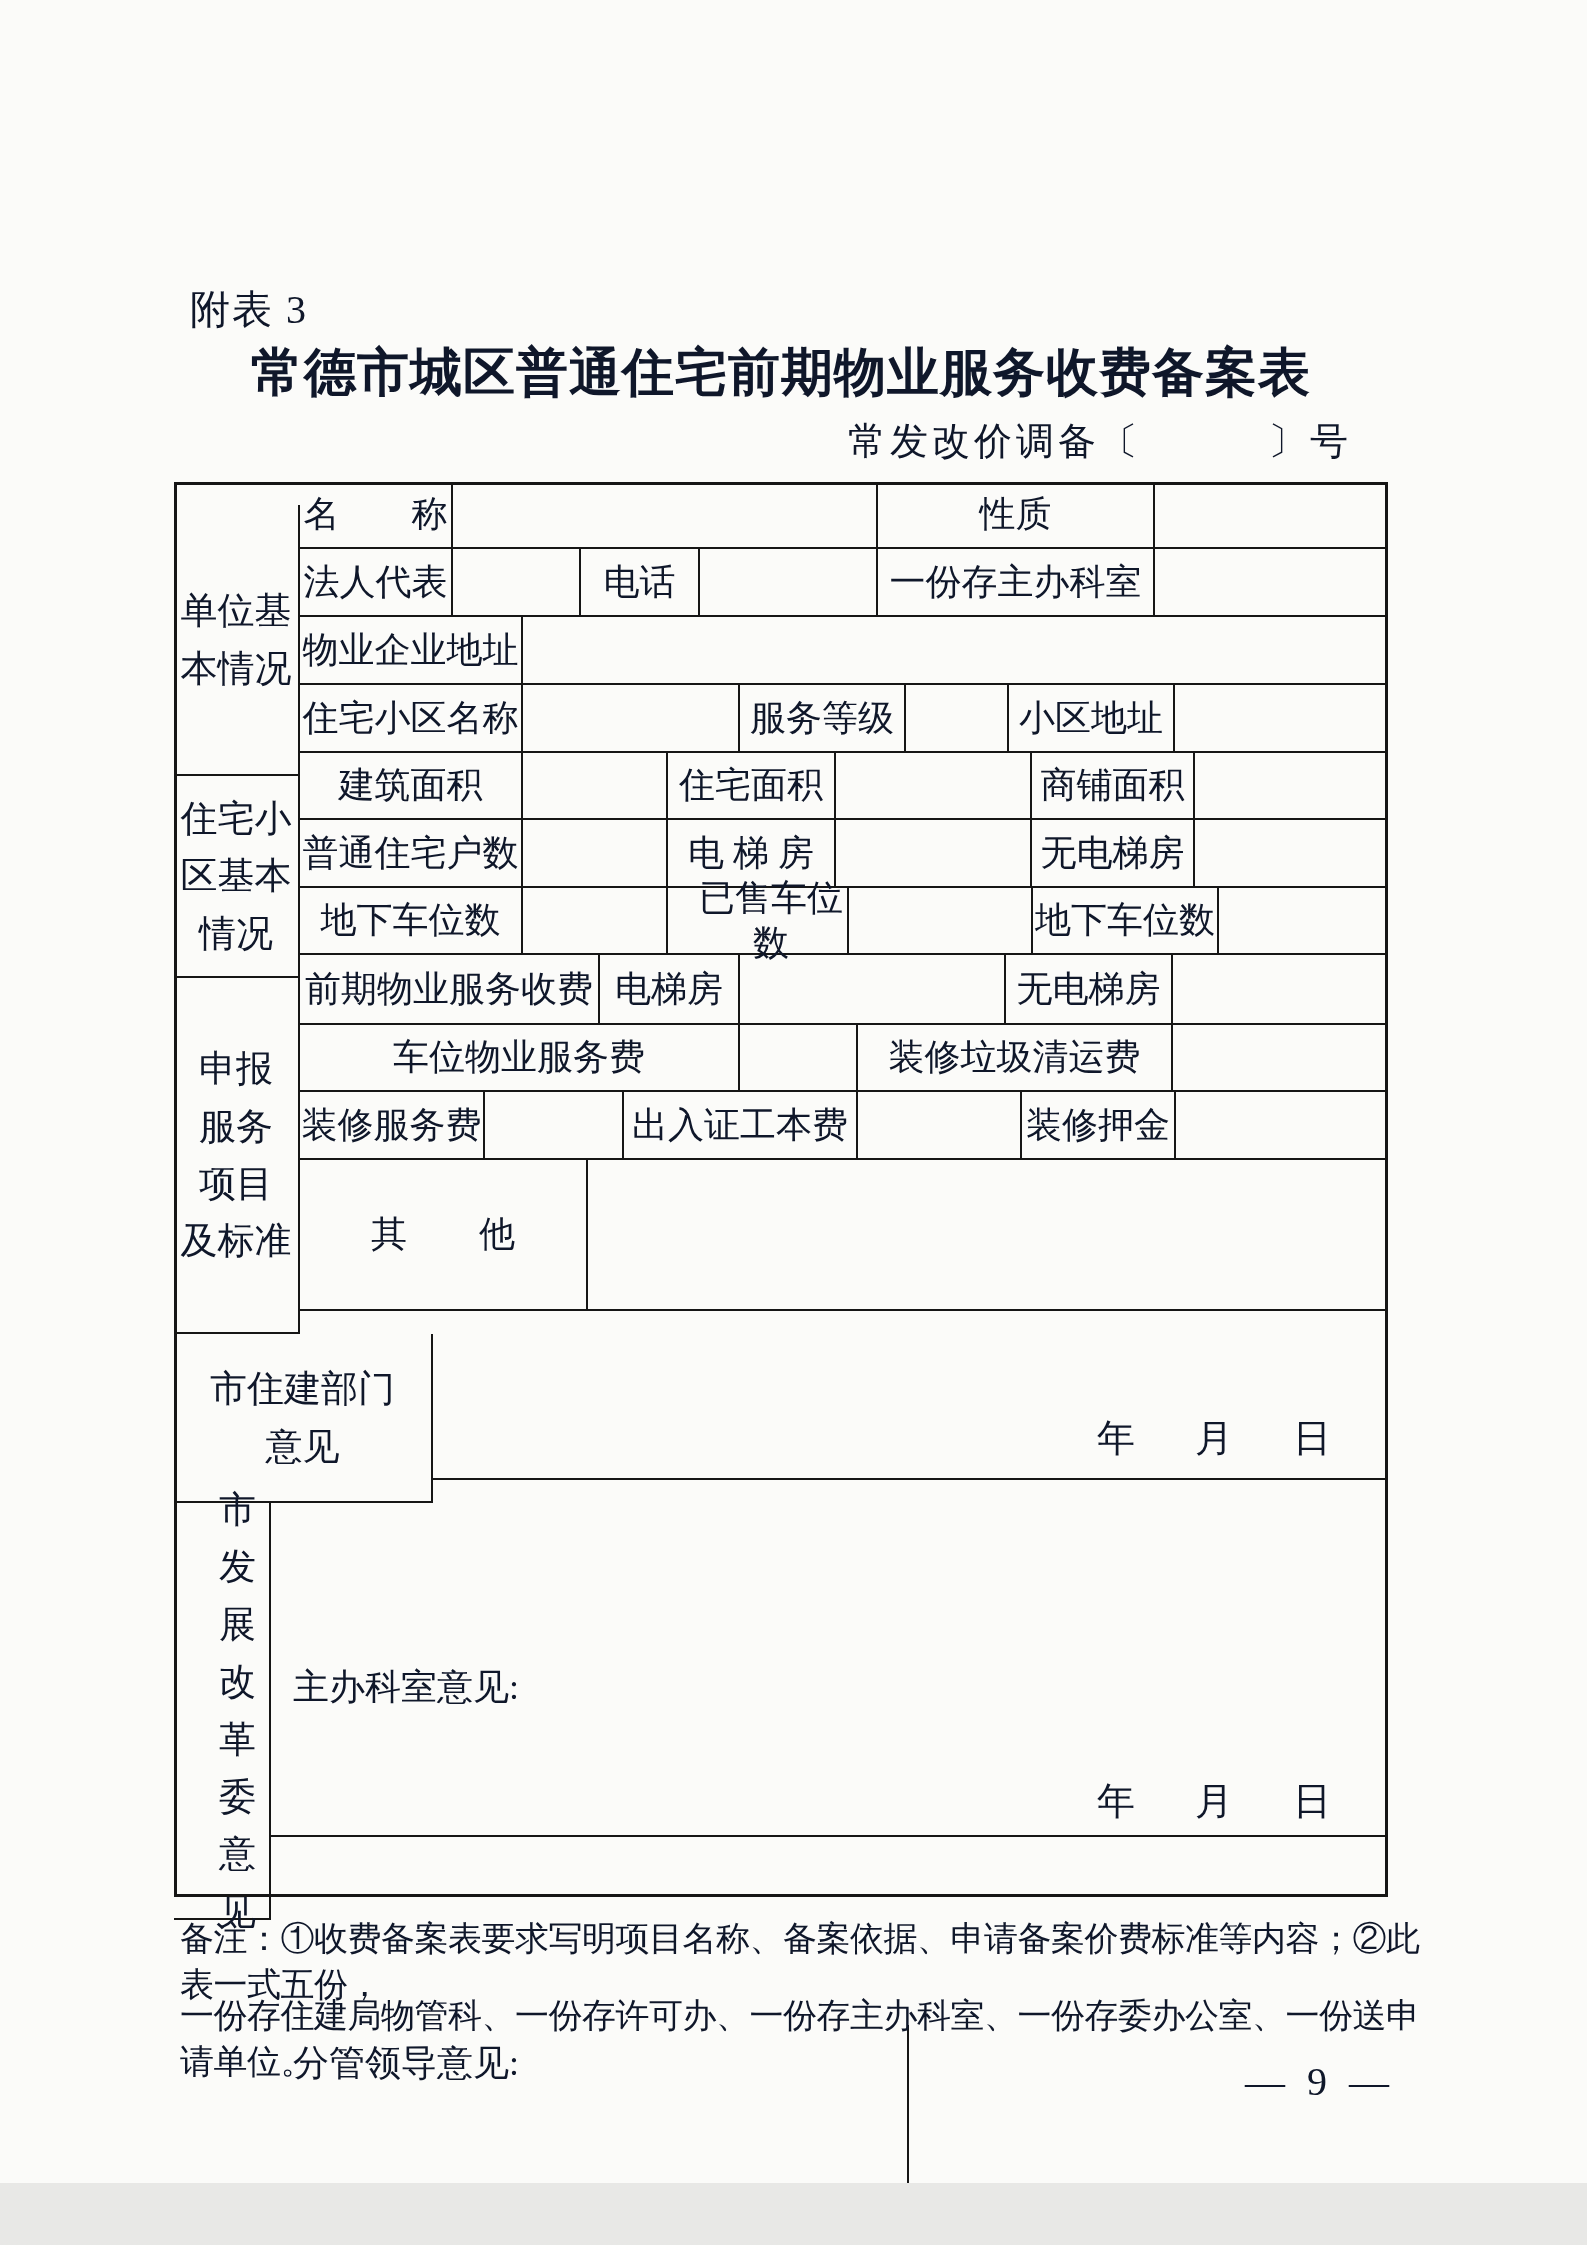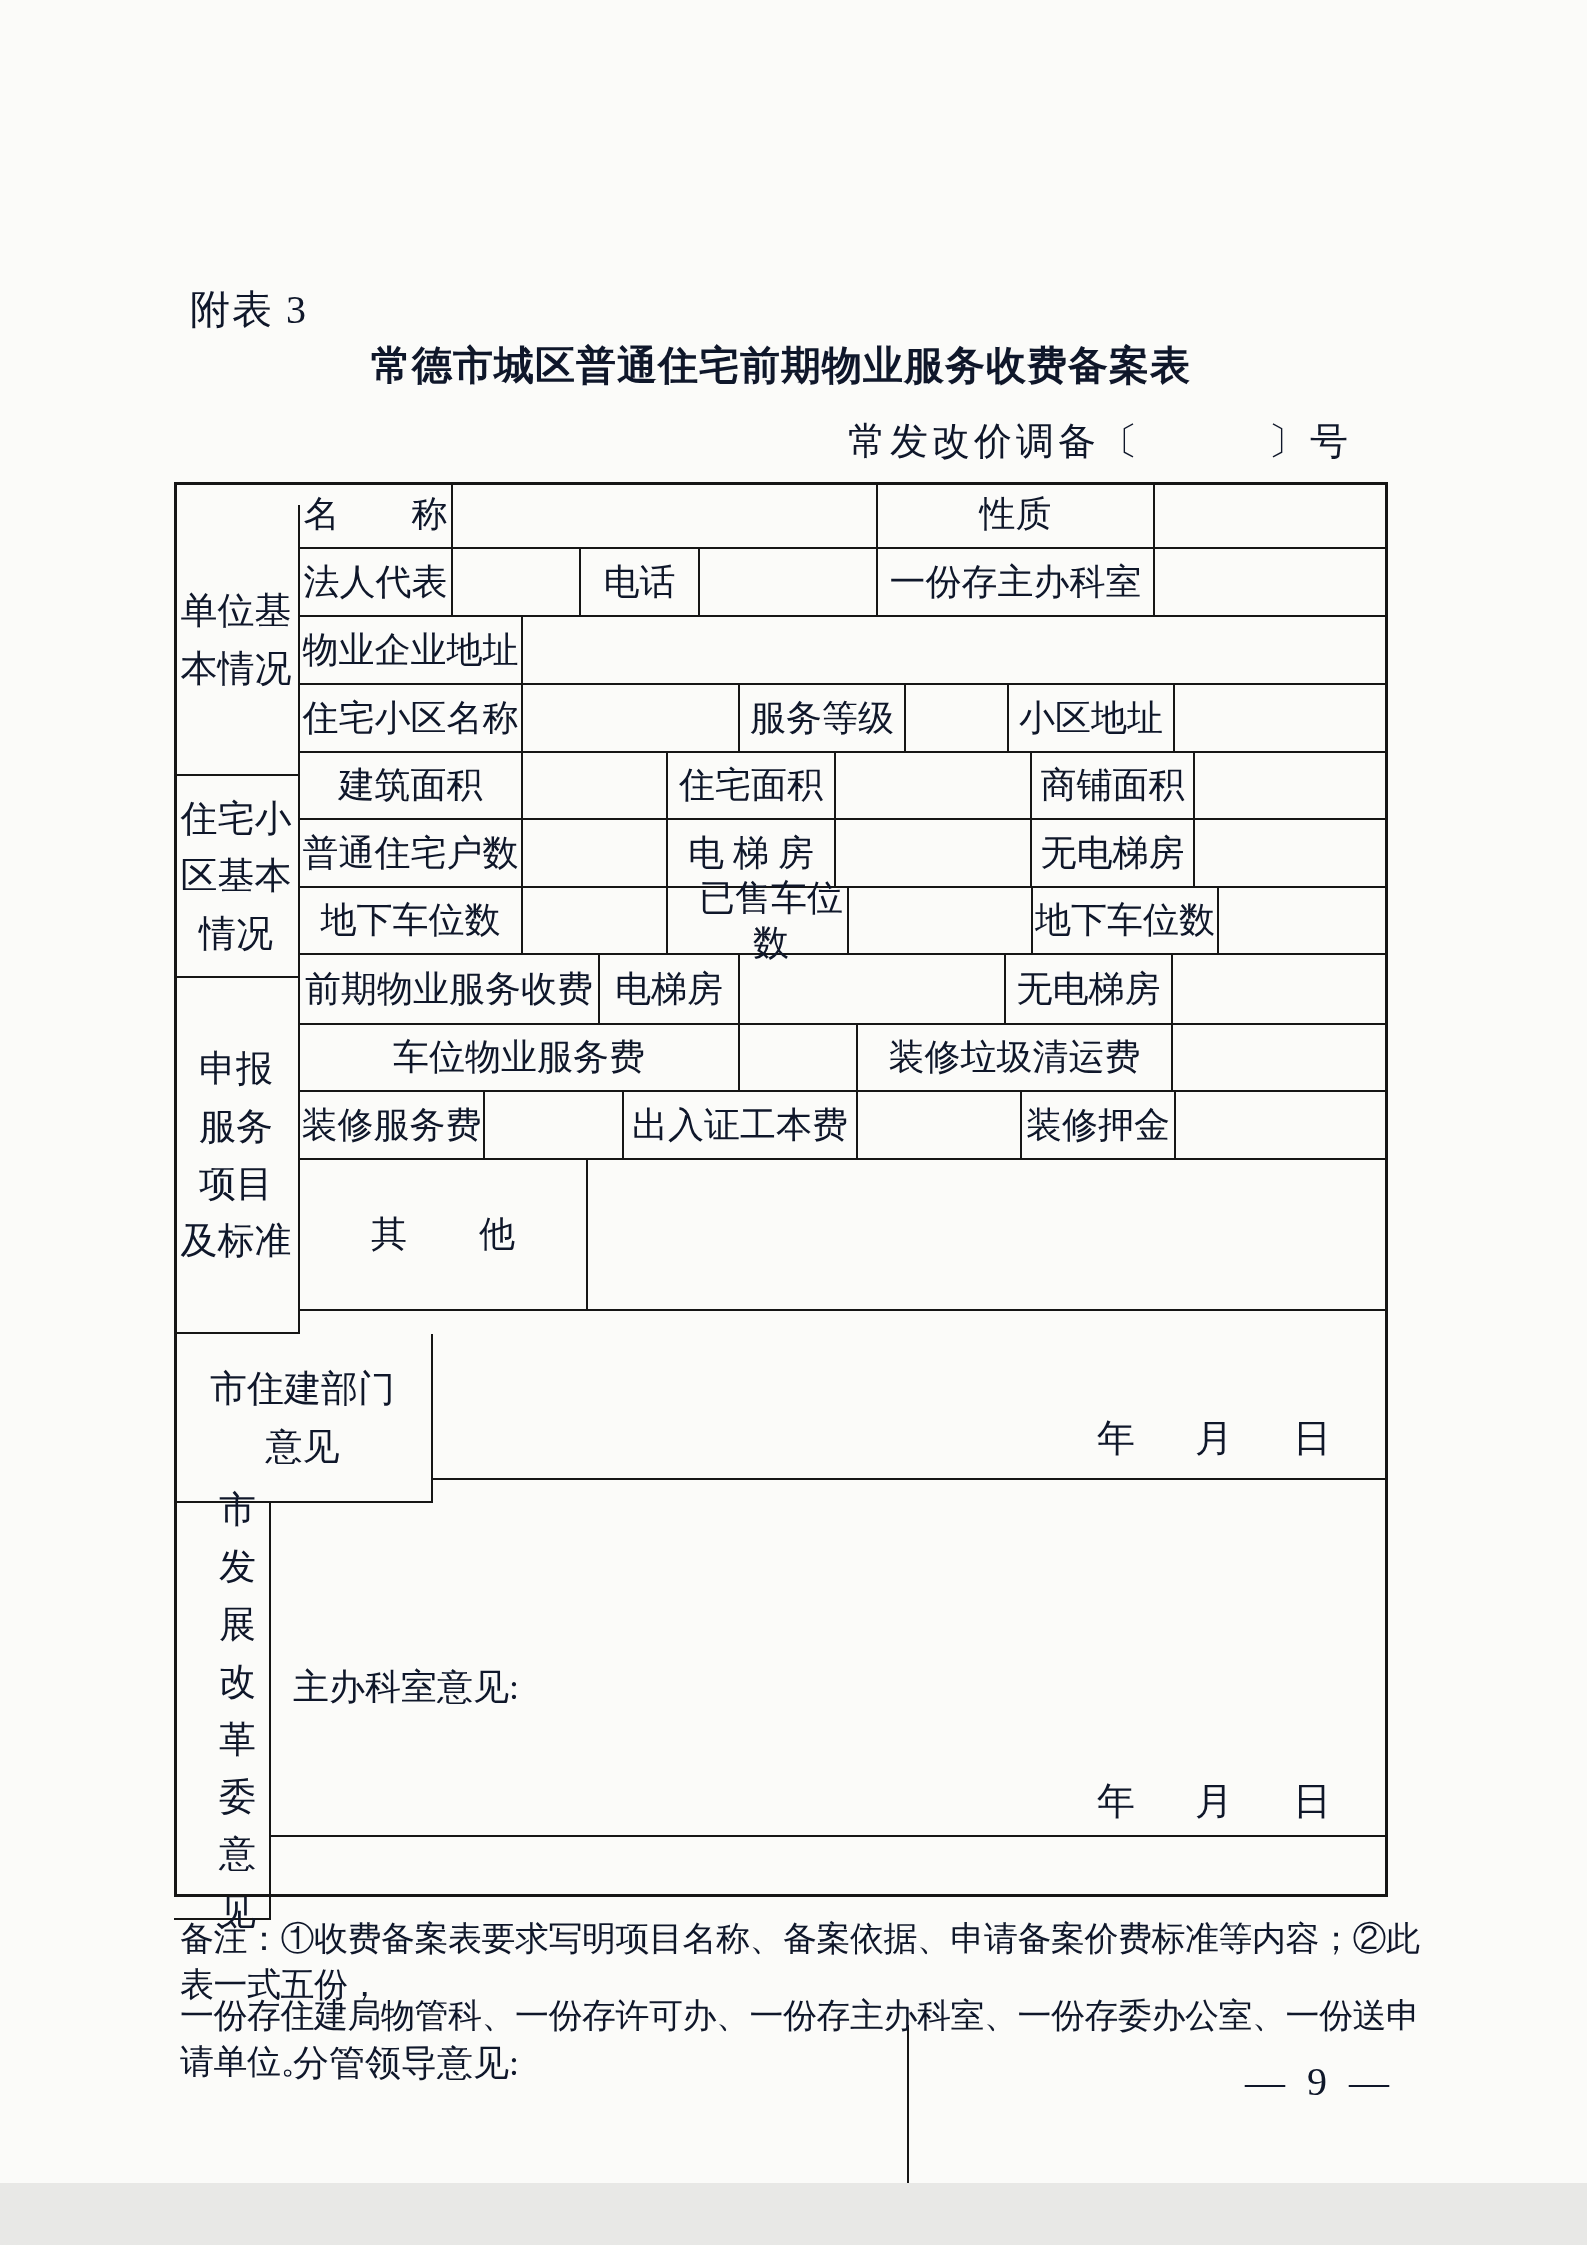--- a/index.html
+++ b/index.html
@@ -7,21 +7,21 @@
     position:relative;
     width:1587px;height:2183px;
     background:#fbfbf9;
     font-family:"Liberation Serif","DejaVu Serif",serif;
     color:#0f172a;
     overflow:hidden;
   }
   .tag{position:absolute;left:190px;top:282px;font-size:40px;letter-spacing:2px;}
   .title{
     position:absolute;left:174px;top:338px;width:1214px;
-    text-align:center;font-size:40px;font-weight:bold;
+    text-align:center;font-size:52px;font-weight:bold;
     font-family:"Liberation Sans","DejaVu Sans",sans-serif;
     letter-spacing:1px;
   }
   .docno{position:absolute;top:416px;right:235px;font-size:38px;letter-spacing:4px;}
   .tbl{position:absolute;left:174px;top:482px;width:1214px;height:1415px;}
   .frame{position:absolute;left:0;top:0;right:0;bottom:0;border:3px solid #161616;pointer-events:none;z-index:5;}
   .cell{
     position:absolute;box-sizing:border-box;
     border-right:2px solid #161616;border-bottom:2px solid #161616;
     display:flex;align-items:center;justify-content:center;

